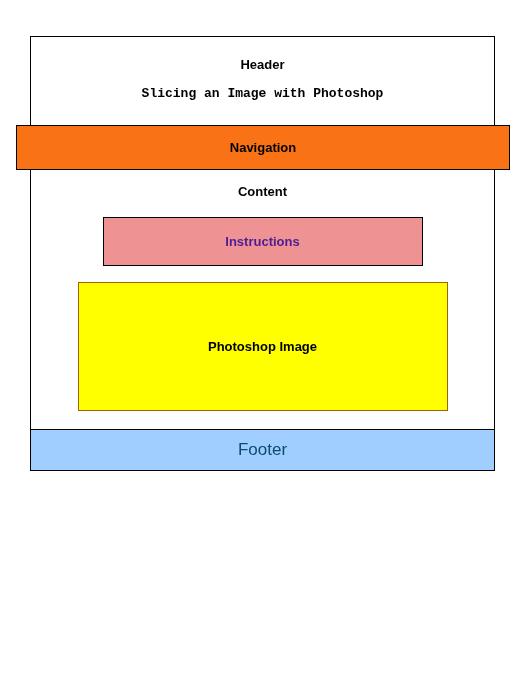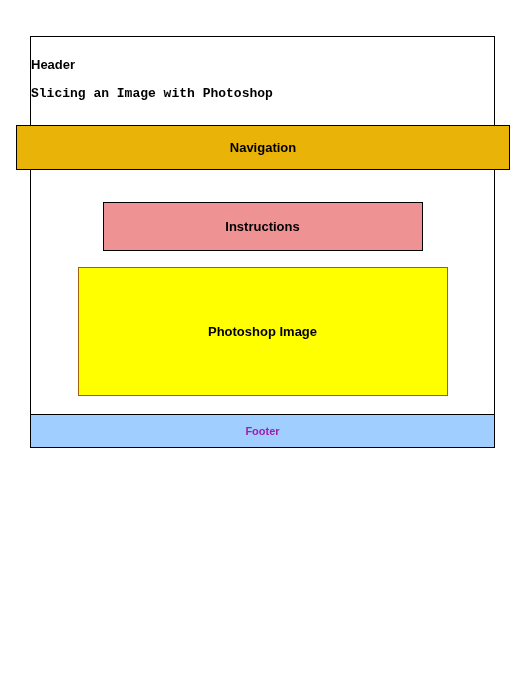--- a/index.html
+++ b/index.html
@@ -17,39 +17,40 @@
     .diagram-wrapper {
       position: absolute;
       left: 30px;
       top: 36px;
       width: 465px;
     }
     .header-region {
       border: 1px solid #000000;
       width: 100%;
       padding: 20px 0 24px 0;
+      text-align: center;
       background: #ffffff;
     }
     .header-title {
       font-size: 13px;
       font-weight: bold;
       color: #000000;
       margin-bottom: 14px;
     }
     .header-subtitle {
       font-size: 13px;
       font-weight: bold;
       color: #000000;
       font-family: Liberation Mono, monospace;
     }
     .navigation-region {
       position: relative;
       left: -14px;
       width: 494px;
-      background: #eab308;
+      background: #f97316;
       border: 1px solid #000000;
       text-align: center;
       padding: 14px 0;
       margin-top: -1px;
     }
     .navigation-label {
       font-size: 13px;
       font-weight: bold;
       color: #000000;
     }
@@ -70,21 +71,21 @@
       width: 320px;
       margin: 18px auto 0 auto;
       background: #ef9294;
       border: 1px solid #000000;
       padding: 16px 0;
       text-align: center;
     }
     .instructions-label {
       font-size: 13px;
       font-weight: bold;
-      color: #000000;
+      color: #4c1d95;
     }
     .photoshop-region {
       width: 370px;
       margin: 16px auto 0 auto;
       background: #ffff00;
       border: 1px solid #a16207;
       padding: 56px 0;
       text-align: center;
     }
     .photoshop-label {
@@ -94,40 +95,41 @@
     }
     .footer-region {
       border: 1px solid #000000;
       width: 100%;
       background: #a0cfff;
       text-align: center;
       padding: 10px 0;
       margin-top: -1px;
     }
     .footer-label {
-      font-size: 11px;
-      font-weight: bold;
-      color: #a21caf;
+      font-size: 17px;
+      font-weight: normal;
+      color: #0c4a6e;
     }
   </style>
 </head>
 <body>
 
 <div class="diagram-wrapper">
 
   <div class="header-region">
     <div class="header-title">Header</div>
     <div class="header-subtitle">Slicing an Image with Photoshop</div>
   </div>
 
   <div class="navigation-region">
     <div class="navigation-label">Navigation</div>
   </div>
 
   <div class="content-region">
+    <div class="content-label">Content</div>
 
     <div class="instructions-region">
       <div class="instructions-label">Instructions</div>
     </div>
 
     <div class="photoshop-region">
       <div class="photoshop-label">Photoshop Image</div>
     </div>
   </div>
 

